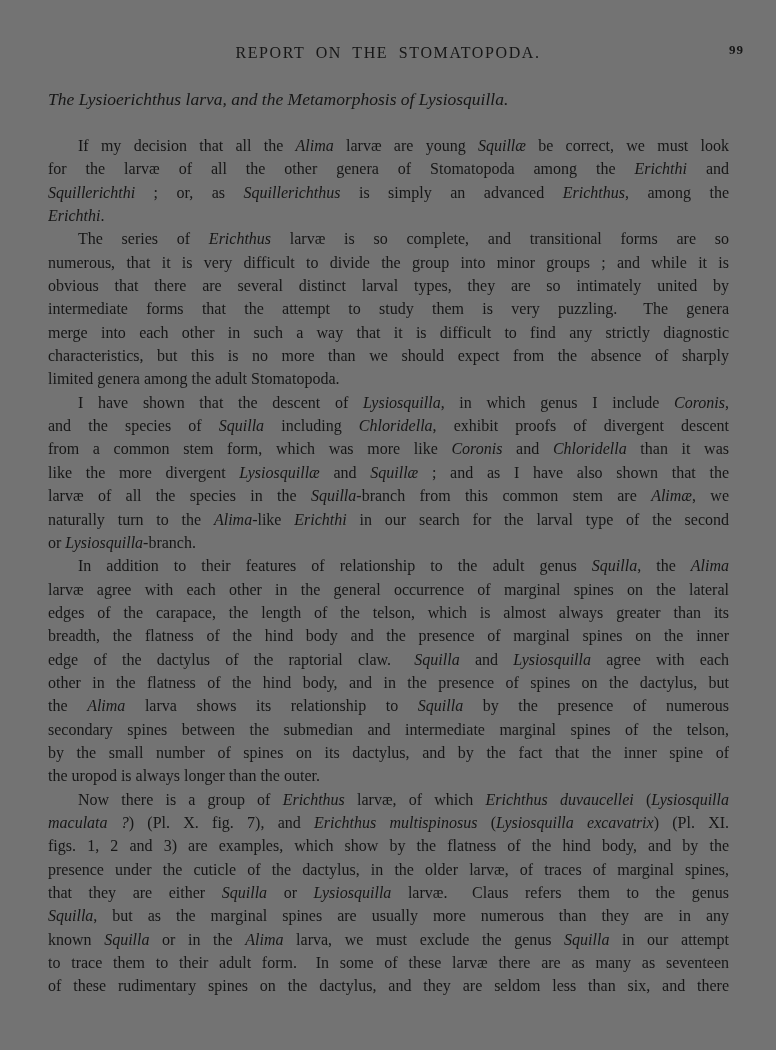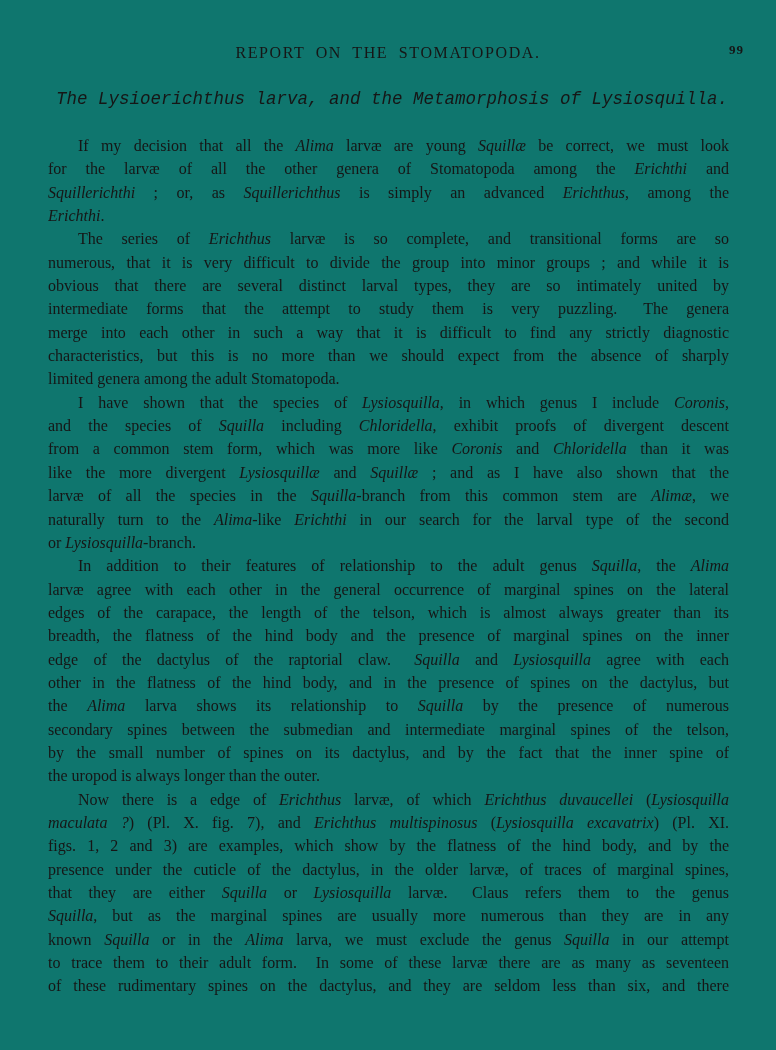--- a/index.html
+++ b/index.html
@@ -3,21 +3,21 @@
 <meta charset="utf-8">
 <style>
   html, body {
     margin: 0; padding: 0;
     background: #ffffff;
   }
   .page {
     position: relative;
     width: 776px;
     height: 1050px;
-    background: #0f766e;
+    background: #737373;
     color: #161616;
     font-family: "Liberation Serif", serif;
     overflow: hidden;
   }
   .running-head {
     position: absolute;
     top: 44px;
     left: 48px;
     right: 48px;
     height: 22px;
@@ -35,25 +35,24 @@
     top: -2px;
     font-size: 13px;
     font-weight: 700;
     letter-spacing: 1px;
   }
   .section-title {
     position: absolute;
     top: 89px;
     left: 48px;
     right: 48px;
-    text-align: right;
+    text-align: left;
     font-style: italic;
     font-size: 17.5px;
     white-space: nowrap;
-    font-family: Liberation Mono, monospace;
   }
   .body-text {
     position: absolute;
     top: 134px;
     left: 48px;
     width: 681px;
     font-size: 16px;
   }
   .paragraph { margin: 0; padding: 0; }
   .line {
@@ -89,42 +88,42 @@
       <div class="paragraph">
         <div class="line indent"><span>The series of </span><i>Erichthus</i><span> larvæ is so complete, and transitional forms are so</span></div>
         <div class="line"><span>numerous, that it is very difficult to divide the group into minor groups ; and while it is</span></div>
         <div class="line"><span>obvious that there are several distinct larval types, they are so intimately united by</span></div>
         <div class="line"><span>intermediate forms that the attempt to study them is very puzzling.  The genera</span></div>
         <div class="line"><span>merge into each other in such a way that it is difficult to find any strictly diagnostic</span></div>
         <div class="line"><span>characteristics, but this is no more than we should expect from the absence of sharply</span></div>
         <div class="line no-just"><span>limited genera among the adult Stomatopoda.</span></div>
       </div>
       <div class="paragraph">
-        <div class="line indent"><span>I have shown that the species of </span><i>Lysiosquilla</i><span>, in which genus I include </span><i>Coronis</i><span>,</span></div>
+        <div class="line indent"><span>I have shown that the descent of </span><i>Lysiosquilla</i><span>, in which genus I include </span><i>Coronis</i><span>,</span></div>
         <div class="line"><span>and the species of </span><i>Squilla</i><span> including </span><i>Chloridella</i><span>, exhibit proofs of divergent descent</span></div>
         <div class="line"><span>from a common stem form, which was more like </span><i>Coronis</i><span> and </span><i>Chloridella</i><span> than it was</span></div>
         <div class="line"><span>like the more divergent </span><i>Lysiosquillæ</i><span> and </span><i>Squillæ</i><span> ; and as I have also shown that the</span></div>
         <div class="line"><span>larvæ of all the species in the </span><i>Squilla</i><span>-branch from this common stem are </span><i>Alimæ</i><span>, we</span></div>
         <div class="line"><span>naturally turn to the </span><i>Alima</i><span>-like </span><i>Erichthi</i><span> in our search for the larval type of the second</span></div>
         <div class="line no-just"><span>or </span><i>Lysiosquilla</i><span>-branch.</span></div>
       </div>
       <div class="paragraph">
         <div class="line indent"><span>In addition to their features of relationship to the adult genus </span><i>Squilla</i><span>, the </span><i>Alima</i></div>
         <div class="line"><span>larvæ agree with each other in the general occurrence of marginal spines on the lateral</span></div>
         <div class="line"><span>edges of the carapace, the length of the telson, which is almost always greater than its</span></div>
         <div class="line"><span>breadth, the flatness of the hind body and the presence of marginal spines on the inner</span></div>
         <div class="line"><span>edge of the dactylus of the raptorial claw.  </span><i>Squilla</i><span> and </span><i>Lysiosquilla</i><span> agree with each</span></div>
         <div class="line"><span>other in the flatness of the hind body, and in the presence of spines on the dactylus, but</span></div>
         <div class="line"><span>the </span><i>Alima</i><span> larva shows its relationship to </span><i>Squilla</i><span> by the presence of numerous</span></div>
         <div class="line"><span>secondary spines between the submedian and intermediate marginal spines of the telson,</span></div>
         <div class="line"><span>by the small number of spines on its dactylus, and by the fact that the inner spine of</span></div>
         <div class="line no-just"><span>the uropod is always longer than the outer.</span></div>
       </div>
       <div class="paragraph">
-        <div class="line indent"><span>Now there is a edge of </span><i>Erichthus</i><span> larvæ, of which </span><i>Erichthus duvaucellei</i><span> (</span><i>Lysiosquilla</i></div>
+        <div class="line indent"><span>Now there is a group of </span><i>Erichthus</i><span> larvæ, of which </span><i>Erichthus duvaucellei</i><span> (</span><i>Lysiosquilla</i></div>
         <div class="line"><i>maculata ?</i><span>) (Pl. X. fig. 7), and </span><i>Erichthus multispinosus</i><span> (</span><i>Lysiosquilla excavatrix</i><span>) (Pl. XI.</span></div>
         <div class="line"><span>figs. 1, 2 and 3) are examples, which show by the flatness of the hind body, and by the</span></div>
         <div class="line"><span>presence under the cuticle of the dactylus, in the older larvæ, of traces of marginal spines,</span></div>
         <div class="line"><span>that they are either </span><i>Squilla</i><span> or </span><i>Lysiosquilla</i><span> larvæ.  Claus refers them to the genus</span></div>
         <div class="line"><i>Squilla</i><span>, but as the marginal spines are usually more numerous than they are in any</span></div>
         <div class="line"><span>known </span><i>Squilla</i><span> or in the </span><i>Alima</i><span> larva, we must exclude the genus </span><i>Squilla</i><span> in our attempt</span></div>
         <div class="line"><span>to trace them to their adult form.  In some of these larvæ there are as many as seventeen</span></div>
         <div class="line"><span>of these rudimentary spines on the dactylus, and they are seldom less than six, and there</span></div>
       </div>
     </div>

